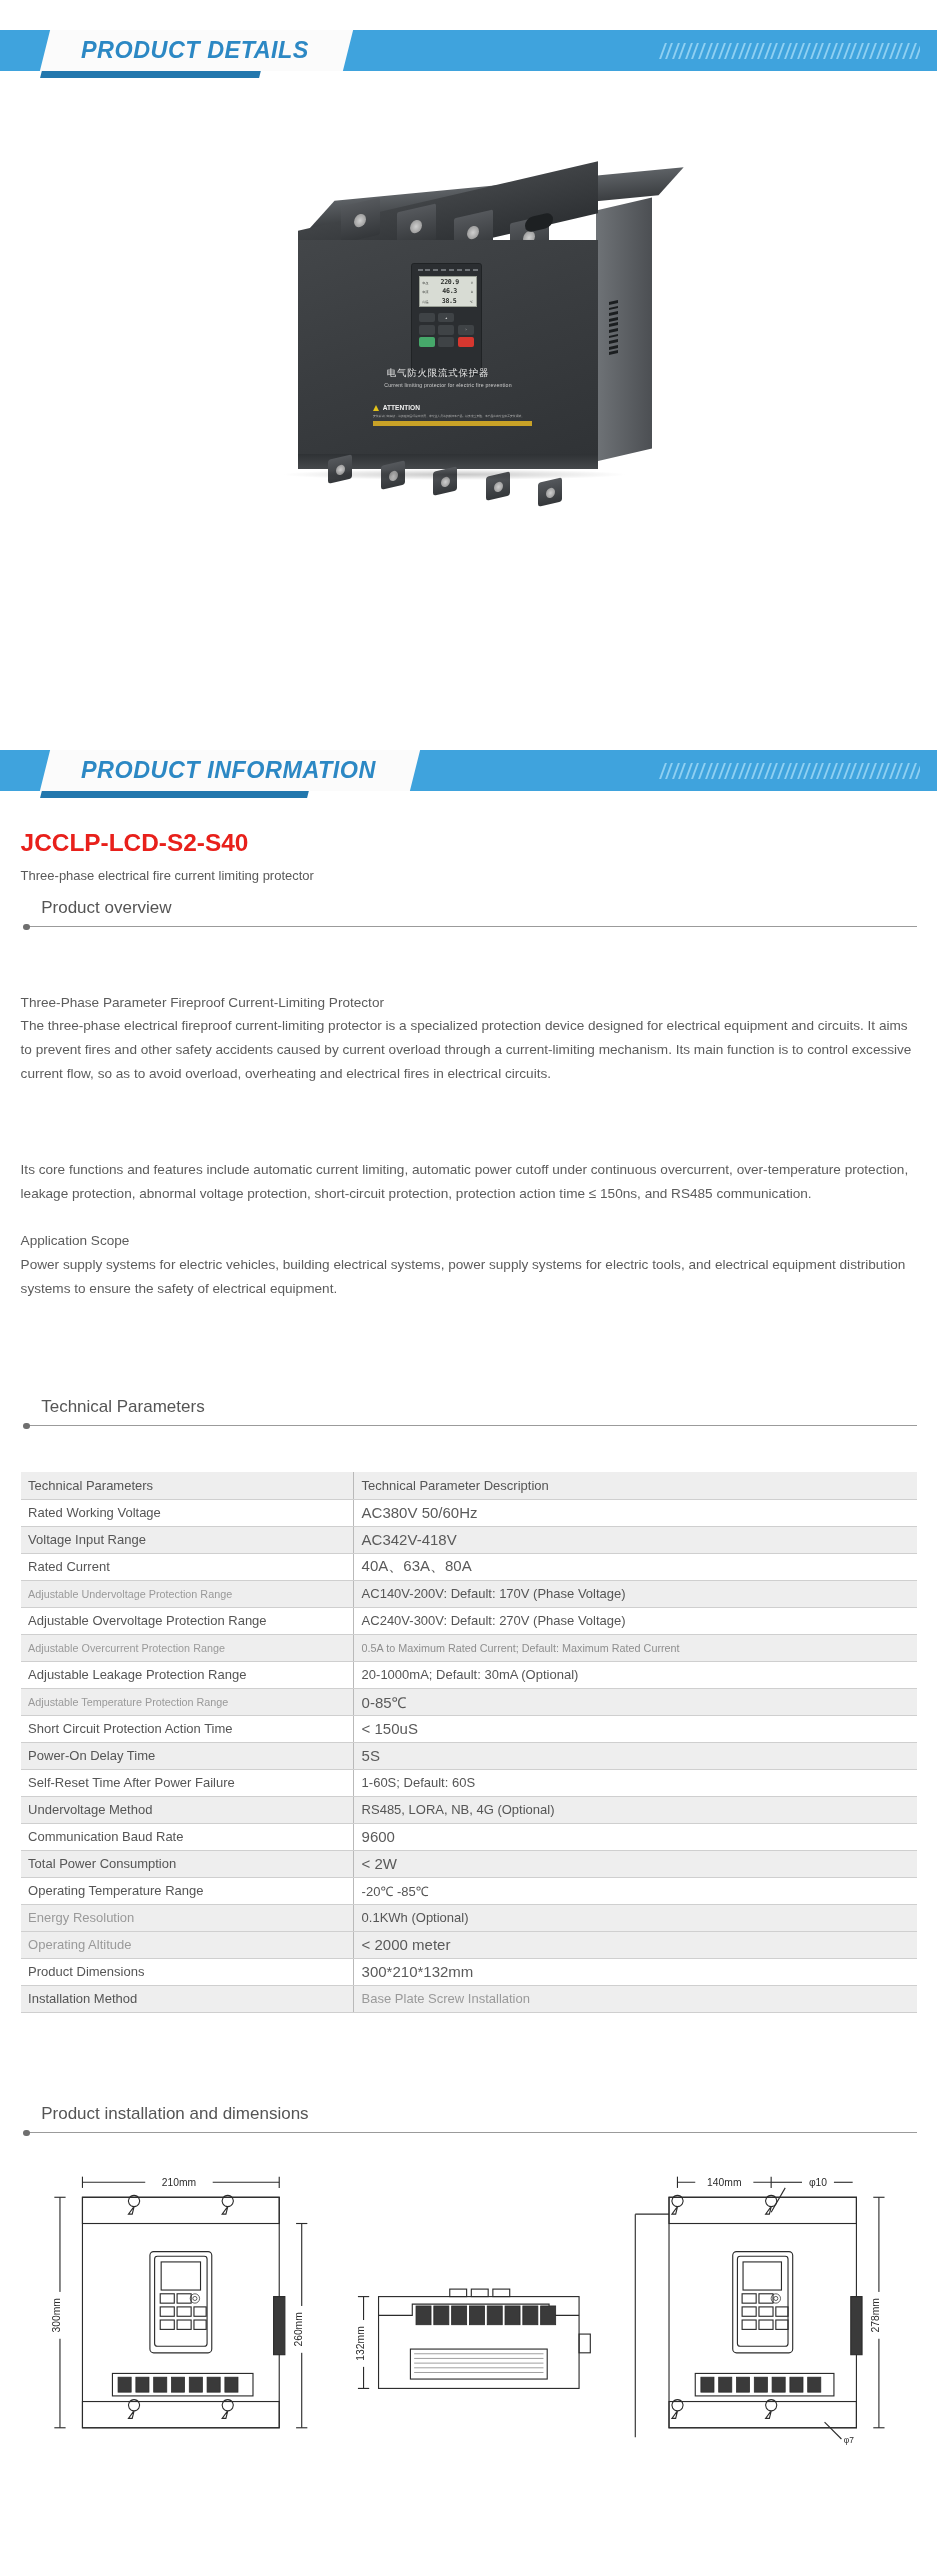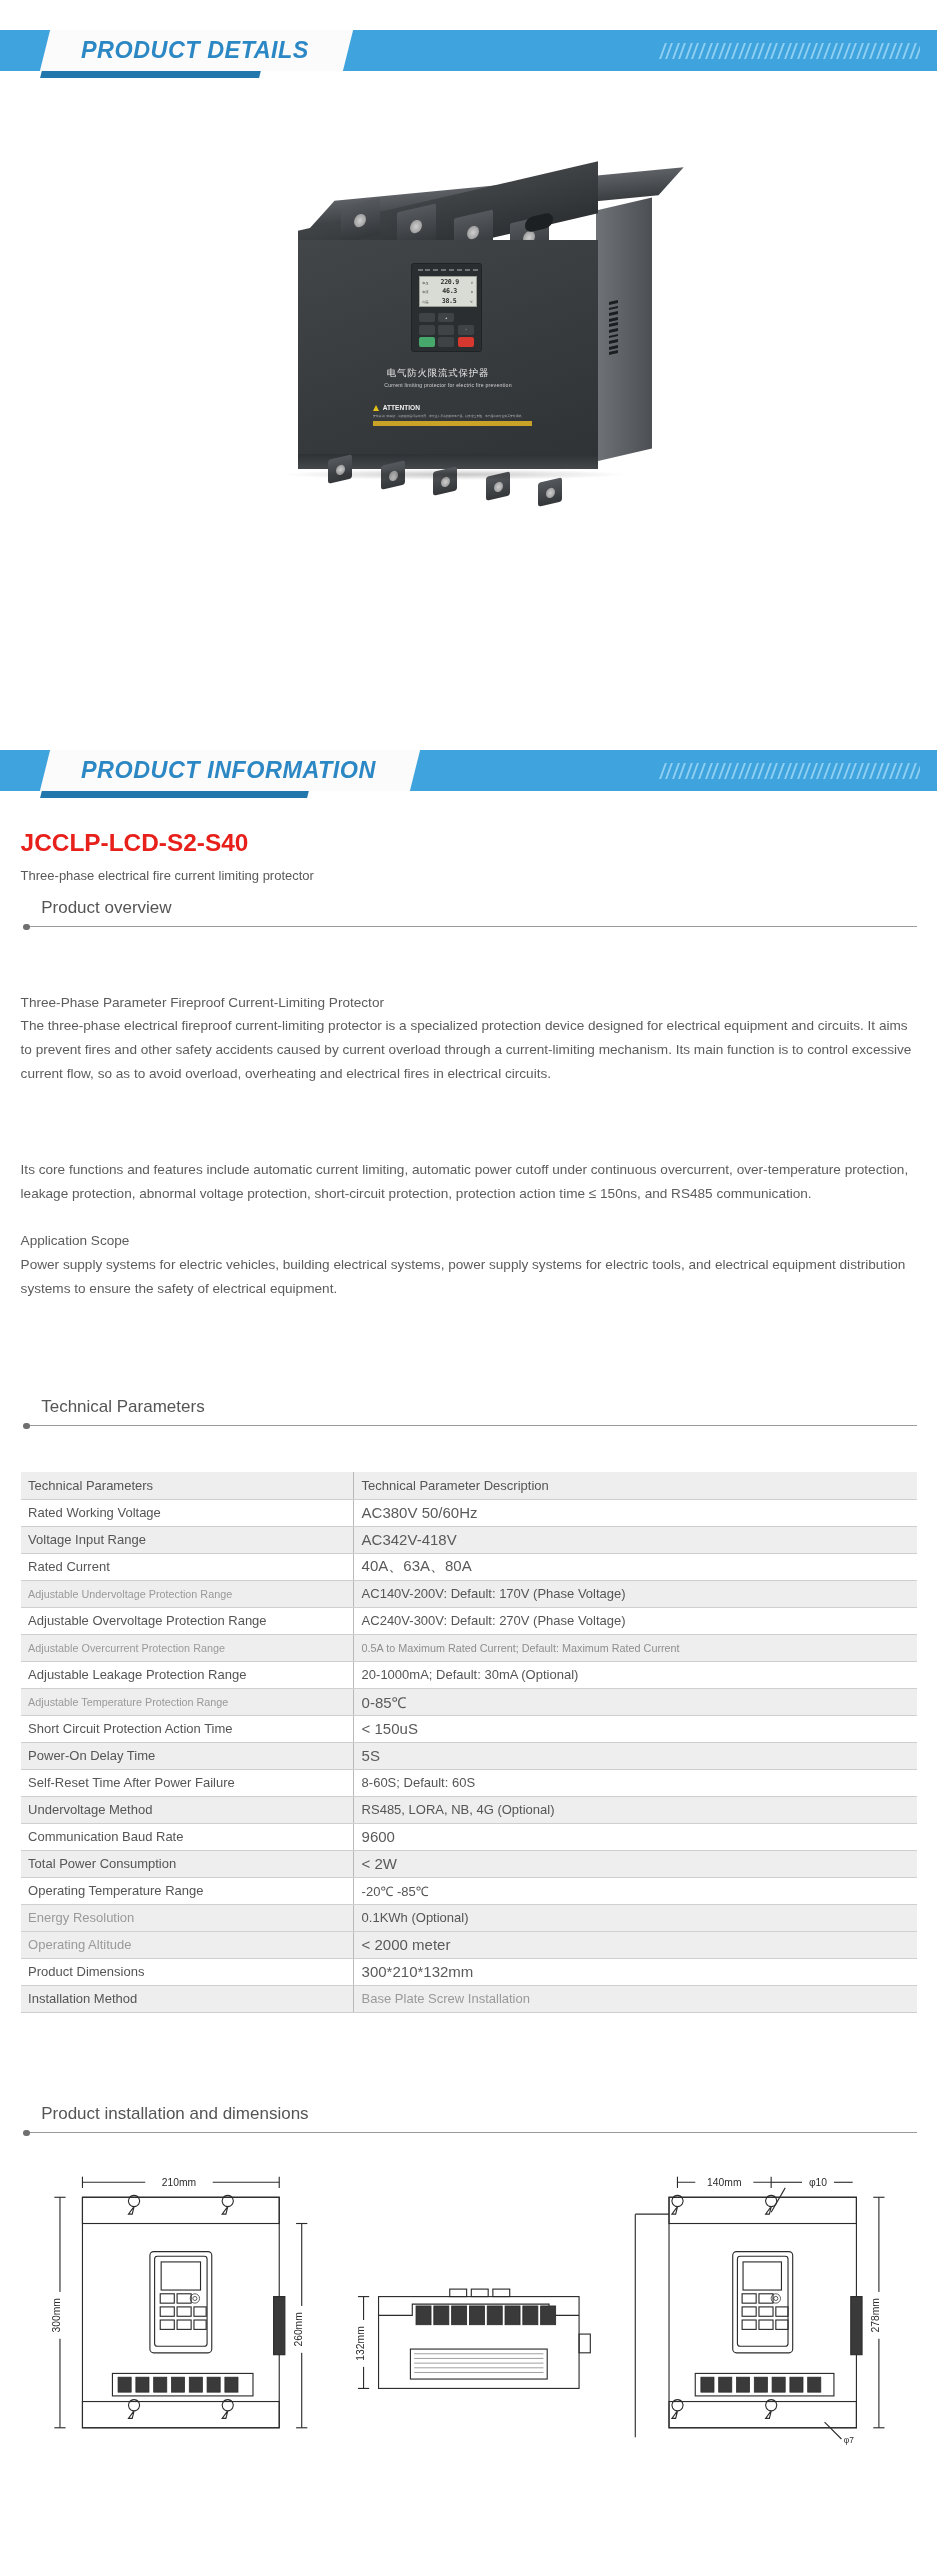--- a/index.html
+++ b/index.html
@@ -71,21 +71,21 @@
 
   .dev-face {
     left:298px; top:150px; width:300px; height:214px;
     background:linear-gradient(160deg,#434649 0%,#3a3d40 45%,#303336 100%);
   }
   .vents { position:absolute; left:607px; top:211px; width:13px; height:58px;
            transform:skewY(-13deg); }
   .vents i { display:block; width:9.4px; height:2.8px; margin:0 0 2.8px 1.9px; background:#1b1e20; }
 
   .lcd-panel {
-    position:absolute; left:411px; top:173px; width:71px; height:89px;
+    position:absolute; left:411px; top:173px; width:71px; height:112px;
     background:#2b2e31; border:0.9px solid #202325; border-radius:2.8px;
   }
   .lcd-dots { position:absolute; top:4.7px; left:5.6px; width:60px; display:flex; gap:2.8px; }
   .lcd-dots i { width:5.6px; height:2.8px; background:#6e7276; }
   .lcd-screen {
     position:absolute; left:6.6px; top:12.2px; width:58px; height:31px;
     background:#d8dcd4; border:0.9px solid #9aa096;
     padding:1.9px 2.8px; display:flex; flex-direction:column; justify-content:space-between;
   }
   .lcd-row { display:flex; align-items:baseline; justify-content:space-between;
@@ -405,21 +405,21 @@
       <tr>
         <td class="k ">Short Circuit Protection Action Time</td>
         <td class="big">&lt; 150uS</td>
       </tr>
       <tr class="alt">
         <td class="k ">Power-On Delay Time</td>
         <td class="big">5S</td>
       </tr>
       <tr>
         <td class="k ">Self-Reset Time After Power Failure</td>
-        <td class="">8-60S; Default: 60S</td>
+        <td class="">1-60S; Default: 60S</td>
       </tr>
       <tr class="alt">
         <td class="k ">Undervoltage Method</td>
         <td class="">RS485, LORA, NB, 4G (Optional)</td>
       </tr>
       <tr>
         <td class="k ">Communication Baud Rate</td>
         <td class="big">9600</td>
       </tr>
       <tr class="alt">

